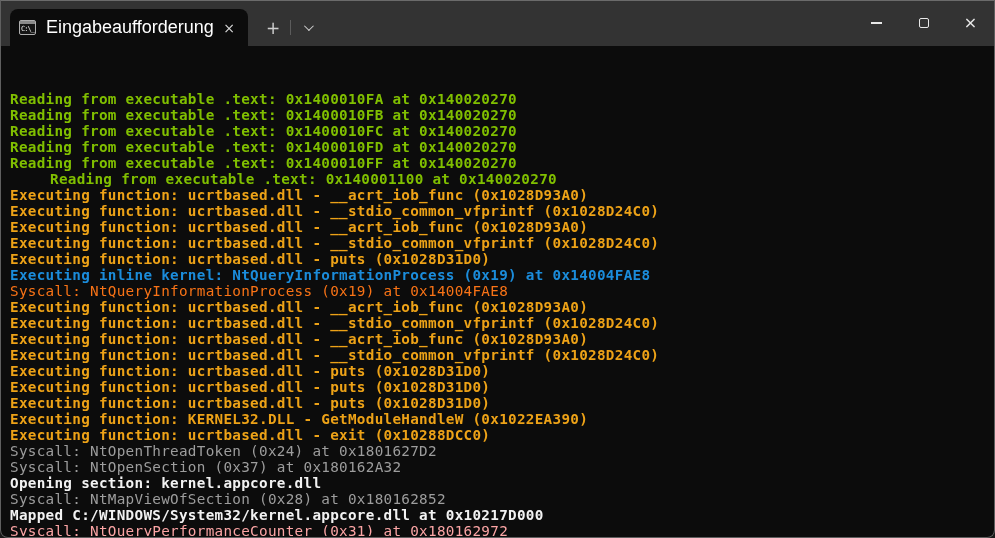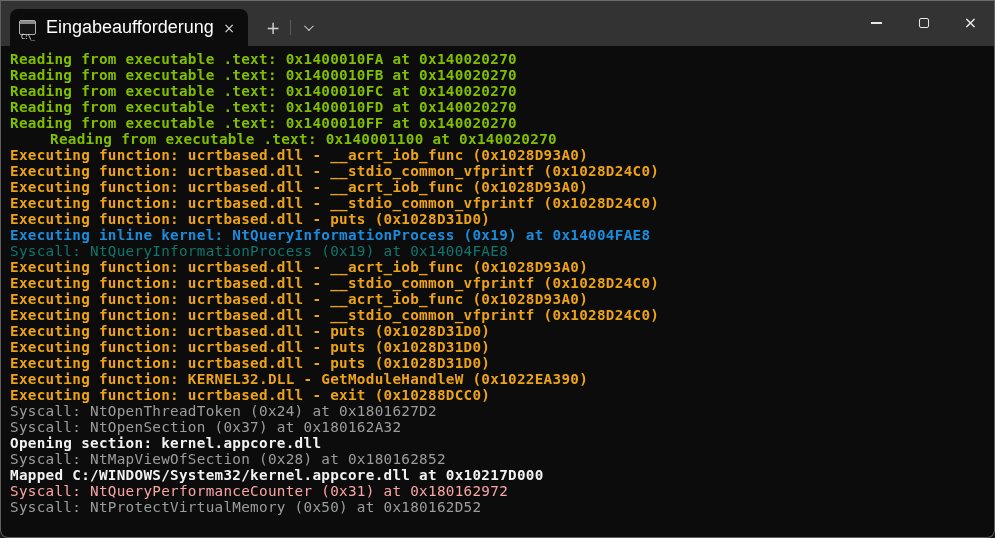--- a/index.html
+++ b/index.html
@@ -47,21 +47,21 @@
   }
   .cmd-icon::before {
     content: "";
     position: absolute;
     top: 0; left: 0; right: 0;
     height: 3px;
     background: #8a8a8a;
   }
   .cmd-icon .cmd-icon-text {
     position: absolute;
-    left: 1px; top: 12px;
+    left: 1px; top: 4px;
     font-size: 7px;
     line-height: 8px;
     color: #e8e8e8;
     font-family: "DejaVu Sans Mono", monospace;
     letter-spacing: -1px;
     white-space: nowrap;
   }
   .tab-title {
     flex: 1;
     font-family: "Liberation Sans", sans-serif;
@@ -166,35 +166,35 @@
       <div class="win-btn">
         <span class="maximize-box"></span>
       </div>
       <div class="win-btn">
         <span class="win-close-glyph">×</span>
       </div>
     </div>
 
   </div>
 
-  <div class="terminal" style="background: rgb(12, 12, 12);">
+  <div class="terminal" style="background: rgb(12, 12, 12); margin-top: 40px;">
     <div>
         <div class="tline bold" style="color: rgb(128, 191, 0);">Reading from executable .text: 0x1400010FA at 0x140020270</div>
         <div class="tline bold" style="color: rgb(128, 191, 0);">Reading from executable .text: 0x1400010FB at 0x140020270</div>
         <div class="tline bold" style="color: rgb(128, 191, 0);">Reading from executable .text: 0x1400010FC at 0x140020270</div>
         <div class="tline bold" style="color: rgb(128, 191, 0);">Reading from executable .text: 0x1400010FD at 0x140020270</div>
         <div class="tline bold" style="color: rgb(128, 191, 0);">Reading from executable .text: 0x1400010FF at 0x140020270</div>
         <div class="tline bold" style="color: rgb(128, 191, 0); padding-left: 40px;">Reading from executable .text: 0x140001100 at 0x140020270</div>
         <div class="tline bold" style="color: rgb(237, 162, 23);">Executing function: ucrtbased.dll - __acrt_iob_func (0x1028D93A0)</div>
         <div class="tline bold" style="color: rgb(237, 162, 23);">Executing function: ucrtbased.dll - __stdio_common_vfprintf (0x1028D24C0)</div>
         <div class="tline bold" style="color: rgb(237, 162, 23);">Executing function: ucrtbased.dll - __acrt_iob_func (0x1028D93A0)</div>
         <div class="tline bold" style="color: rgb(237, 162, 23);">Executing function: ucrtbased.dll - __stdio_common_vfprintf (0x1028D24C0)</div>
         <div class="tline bold" style="color: rgb(237, 162, 23);">Executing function: ucrtbased.dll - puts (0x1028D31D0)</div>
         <div class="tline bold" style="color: rgb(27, 140, 219);">Executing inline kernel: NtQueryInformationProcess (0x19) at 0x14004FAE8</div>
-        <div class="tline" style="color: #0f766e;">Syscall: NtQueryInformationProcess (0x19) at 0x14004FAE8</div>
+        <div class="tline" style="color: #f97316;">Syscall: NtQueryInformationProcess (0x19) at 0x14004FAE8</div>
         <div class="tline bold" style="color: rgb(237, 162, 23);">Executing function: ucrtbased.dll - __acrt_iob_func (0x1028D93A0)</div>
         <div class="tline bold" style="color: rgb(237, 162, 23);">Executing function: ucrtbased.dll - __stdio_common_vfprintf (0x1028D24C0)</div>
         <div class="tline bold" style="color: rgb(237, 162, 23);">Executing function: ucrtbased.dll - __acrt_iob_func (0x1028D93A0)</div>
         <div class="tline bold" style="color: rgb(237, 162, 23);">Executing function: ucrtbased.dll - __stdio_common_vfprintf (0x1028D24C0)</div>
         <div class="tline bold" style="color: rgb(237, 162, 23);">Executing function: ucrtbased.dll - puts (0x1028D31D0)</div>
         <div class="tline bold" style="color: rgb(237, 162, 23);">Executing function: ucrtbased.dll - puts (0x1028D31D0)</div>
         <div class="tline bold" style="color: rgb(237, 162, 23);">Executing function: ucrtbased.dll - puts (0x1028D31D0)</div>
         <div class="tline bold" style="color: rgb(237, 162, 23);">Executing function: KERNEL32.DLL - GetModuleHandleW (0x1022EA390)</div>
         <div class="tline bold" style="color: rgb(237, 162, 23);">Executing function: ucrtbased.dll - exit (0x10288DCC0)</div>
         <div class="tline" style="color: rgb(157, 157, 157);">Syscall: NtOpenThreadToken (0x24) at 0x1801627D2</div>

